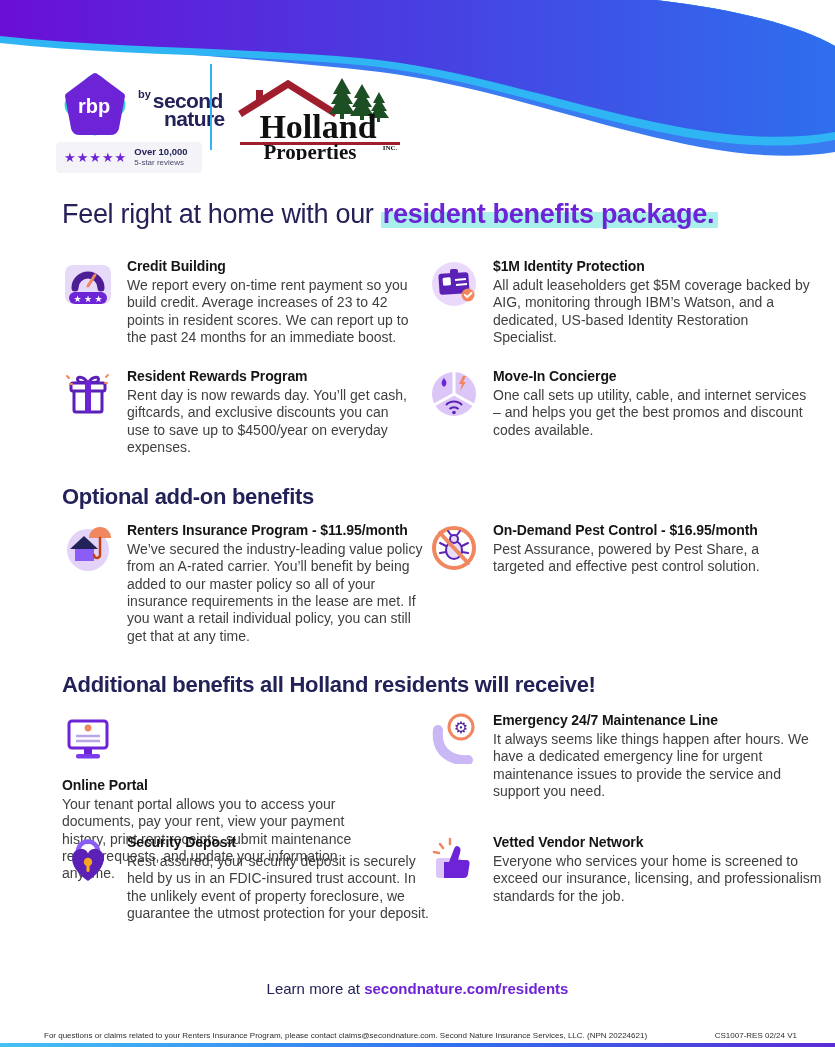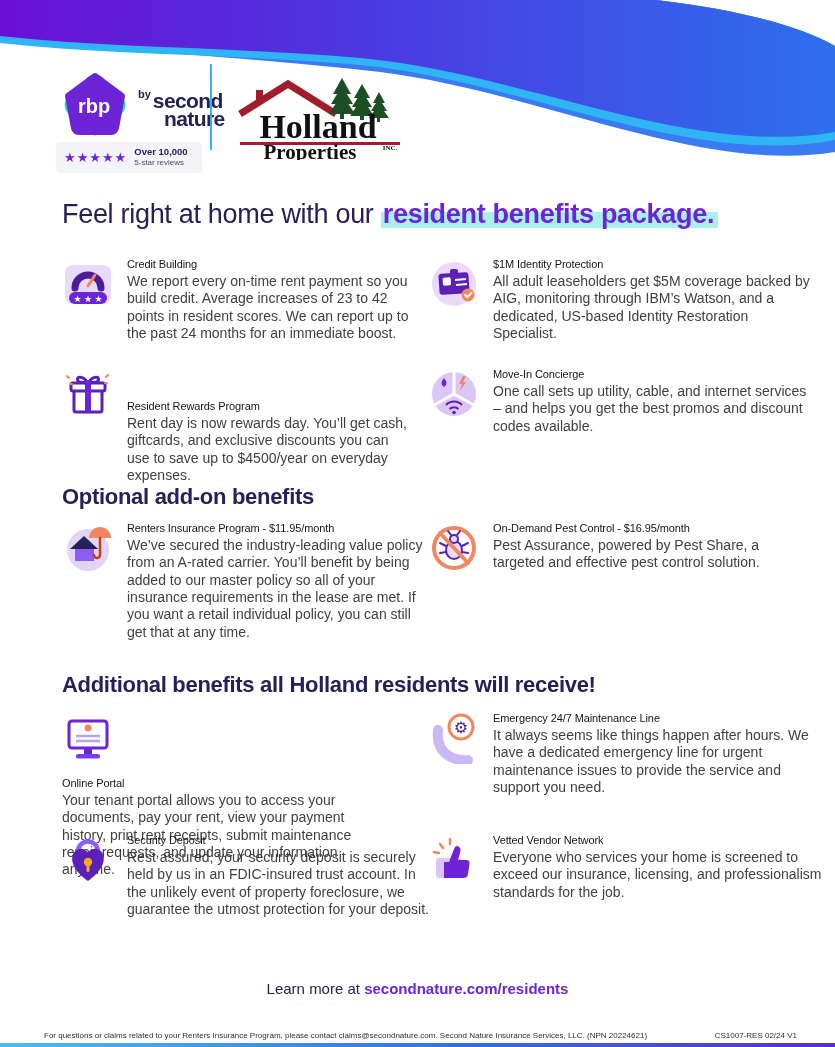--- a/index.html
+++ b/index.html
@@ -24,26 +24,26 @@
   
   .headline{position:absolute;left:62px;top:199px;width:730px;font-size:27px;color:#252157;letter-spacing:-.3px;white-space:nowrap;}
   .headline .hl{color:#6d23d6;font-weight:700;background:linear-gradient(180deg,rgba(0,0,0,0) 44%,#a9efec 44%,#a9efec 97%,rgba(0,0,0,0) 97%);padding:0 4px 0 2px;}
   
   .sec-heading{position:absolute;left:62px;font-size:22px;font-weight:800;color:#232258;letter-spacing:-.3px;margin:0;}
   .sec-optional{top:484px;}
   .sec-additional{top:672px;}
   
   .benefit{position:absolute;display:flex;gap:13px;align-items:flex-start;}
   .benefit .icon{width:52px;height:52px;flex:none;display:block;}
-  .benefit .txt h3{margin:0 0 3px;font-size:11px;font-weight:400;color:#151515;letter-spacing:-.1px;}
+  .benefit .txt h3{margin:0 0 3px;font-size:14px;font-weight:700;color:#151515;letter-spacing:-.1px;}
   .benefit .txt p{margin:0;font-size:14px;line-height:1.24;color:#3f3f3f;}
   
   .b1{left:62px;top:258px;}  .b1 .txt{width:295px;}
   .b2{left:428px;top:258px;} .b2 .txt{width:322px;}
-  .b3{left:62px;top:368px;}  .b3 .txt{width:283px;margin-top:32px;}
+  .b3{left:62px;top:368px;}  .b3 .txt{width:283px;}
   .b4{left:428px;top:368px;} .b4 .txt{width:322px;}
   .b5{left:62px;top:522px;}  .b5 .txt{width:302px;}
   .b6{left:428px;top:522px;} .b6 .txt{width:315px;}
   .b7{left:62px;top:712px;flex-direction:column;}  .b7 .txt{width:300px;}
   .b8{left:428px;top:712px;} .b8 .txt{width:322px;}
   .b9{left:62px;top:834px;}  .b9 .txt{width:302px;}
   .b10{left:428px;top:834px;}.b10 .txt{width:332px;}
   
   .learn-more{position:absolute;left:0;top:980px;width:100%;text-align:center;font-size:15px;color:#232258;}
   .learn-more a{color:#6d23d6;font-weight:700;text-decoration:none;}

